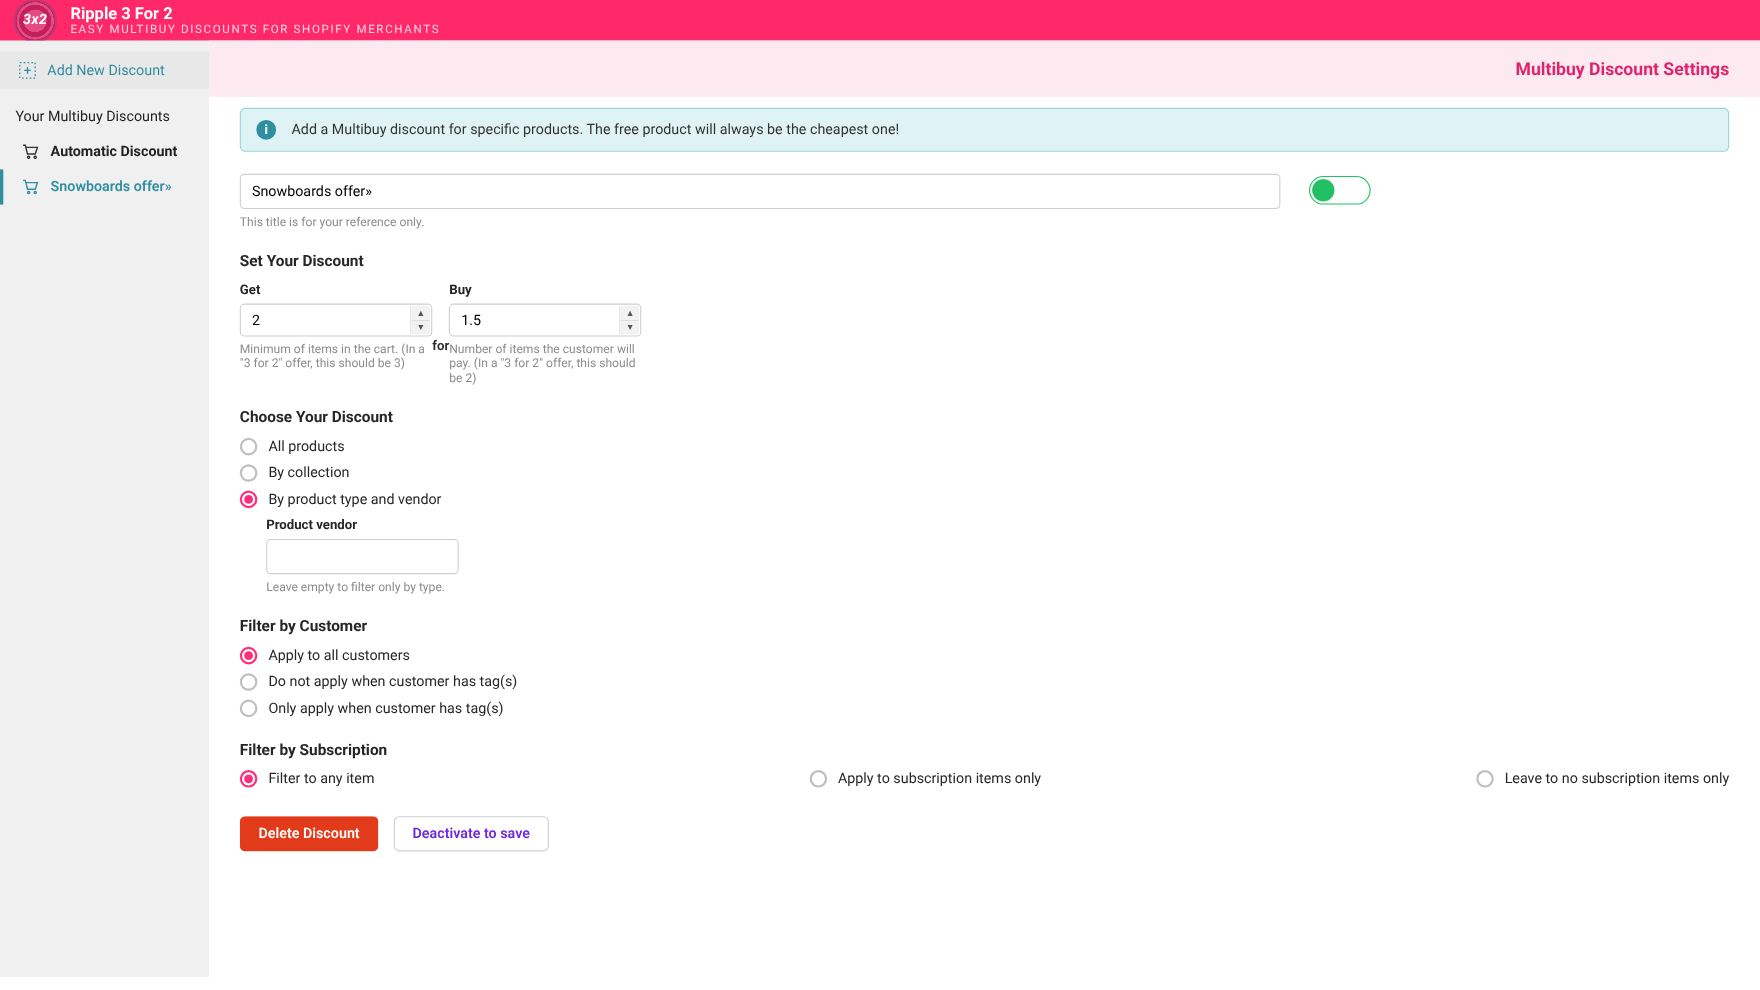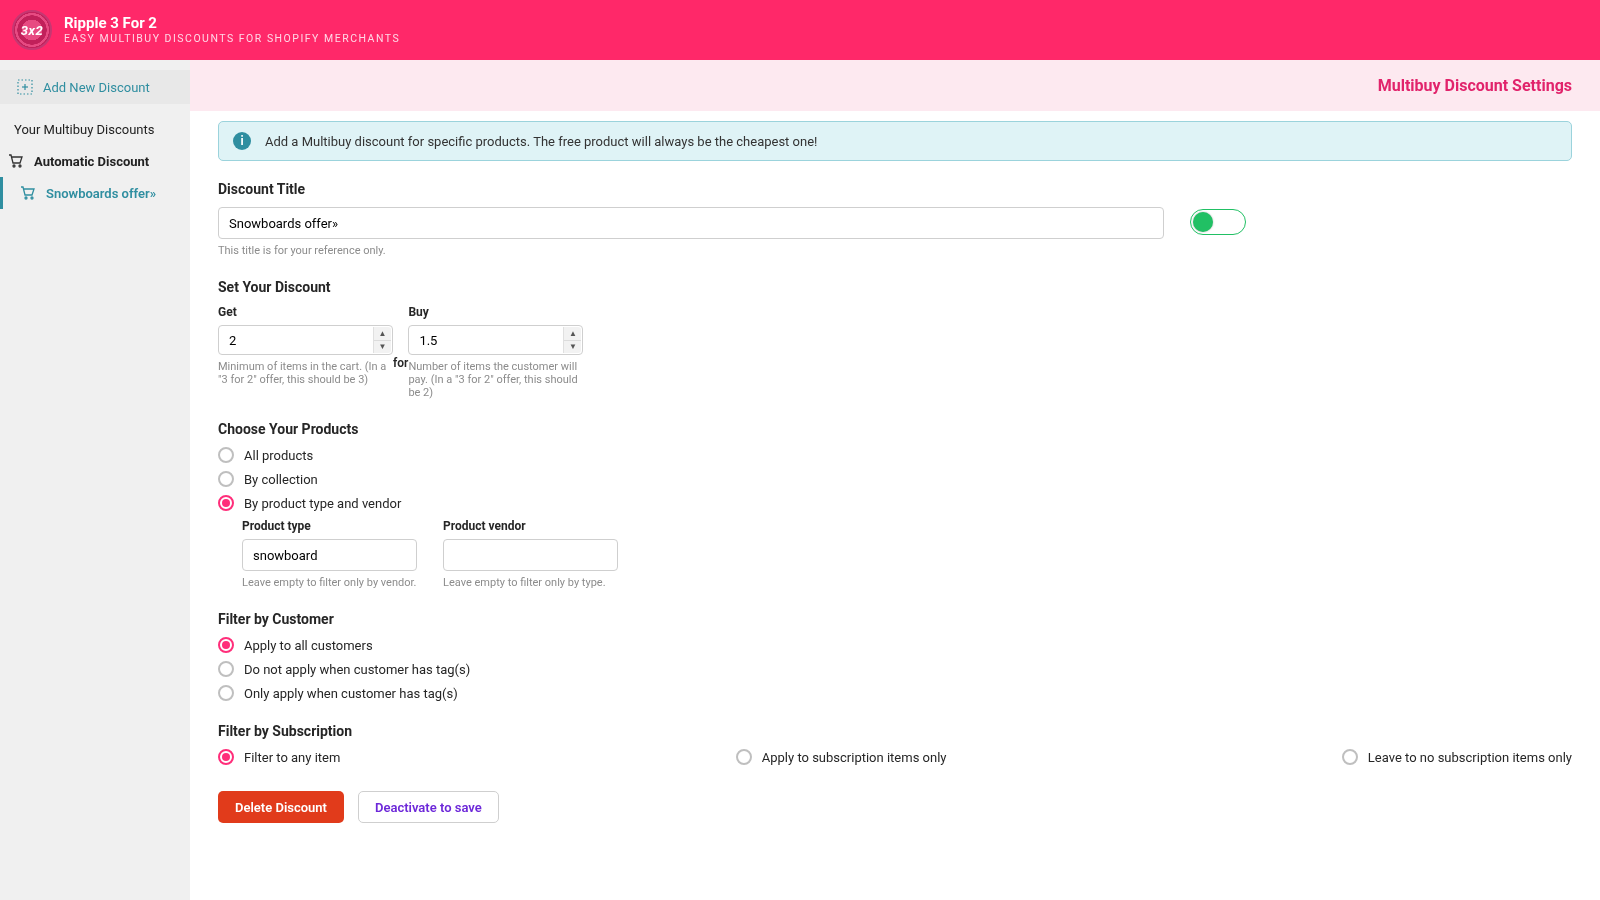--- a/index.html
+++ b/index.html
@@ -14,21 +14,21 @@
     --light-gray:#dcdcdc;
     --text:#262626;
     --muted:#8c8c8c;
     --red:#e13b1b;
   }
   * { box-sizing:border-box; font-family:-apple-system,BlinkMacSystemFont,"Segoe UI",Roboto,Helvetica,Arial,sans-serif; }
   html,body{ margin:0; padding:0; width:1600px; height:900px; background:#fff; overflow:hidden; }
   body{ color:var(--text); }
 
   
-  .topbar{ display:flex; align-items:center; height:60px; background:var(--header1); padding:0 12px; }
+  .topbar{ display:flex; align-items:center; height:37px; background:var(--header1); padding:0 12px; }
   .logo-circle{
     width:40px; height:40px; border-radius:50%;
     background:radial-gradient(circle,#e74a82 0 40%, #c1205a 41% 57%, #e74a82 58% 66%, #c1205a 67% 78%, #e74a82 79% 100%);
     border:2px solid #c63772; margin-right:12px; display:flex; align-items:center; justify-content:center;
   }
   .logo-circle span{ color:#fff; font-style:italic; font-weight:700; font-size:13px; letter-spacing:.5px; }
   .brand-text .brand-title{ color:#fff; font-weight:700; font-size:15px; line-height:1.1; }
   .brand-text .brand-sub{ color:#ffd7e6; font-size:10.5px; letter-spacing:1.5px; text-transform:uppercase; }
 
   
@@ -40,21 +40,21 @@
   .page-title-strip{ background:#fde9f0; padding:16px 28px; margin:0 0 10px 0; }
   .page-title-strip h1{ margin:0; color:var(--pink-dark); font-size:16px; font-weight:700;text-align:right; }
 
   
   .side-btn{
     display:flex; align-items:flex-end; gap:10px; padding:9px 14px; font-size:13px; font-weight:400;
     color:#2f8ea0; cursor:pointer; border-left:3px solid transparent;
   }
   .side-btn.add{ background:#e8e8e8; color:#2f8ea0; }
   .side-heading{ padding:18px 14px 8px 14px; font-size:13px; font-weight:400; color:#222; }
-  .side-item{ display:flex; align-items:center; gap:10px; padding:8px 14px 8px 8px; font-size:13px; color:#222; cursor:pointer;text-align:right; }
+  .side-item{ display:flex; align-items:center; gap:10px; padding:8px 14px 8px 20px; font-size:13px; color:#222; cursor:pointer;text-align:right; }
   .side-item.active{ color:#2f8ea0; border-left:3px solid #2f8ea0; padding-left:17px; }
 
   
   .info-banner{
     display:flex; align-items:center; gap:14px;
     border:1px solid var(--info-border); background:var(--info-bg);
     border-radius:5px; padding:10px 14px; margin:8px 0 20px 0; font-size:13px; color:#333;
   }
   .info-icon{ width:18px; height:18px; border-radius:50%; background:#2f8ea0; color:#fff; display:flex; align-items:center; justify-content:center; font-size:12px; font-weight:700; }
 
@@ -162,21 +162,20 @@
     <div class="page-title-strip">
       <h1>Multibuy Discount Settings</h1>
     </div>
 
     <div class="content-pad">
       <div class="info-banner">
         <span class="info-icon">i</span>
         <span>Add a Multibuy discount for specific products. The free product will always be the cheapest one!</span>
       </div>
 
-      <div class="section-hd">Discount Title</div>
       <div class="title-row">
         <div class="title-col">
           <input class="text-input" value="Snowboards offer»" style="">
           <div class="hint">This title is for your reference only.</div>
         </div>
         <div class="toggle on">
           <div class="knob"></div>
         </div>
       </div>
 
@@ -200,41 +199,36 @@
             <input class="num-input" value="1.5" style="">
             <div class="spinner">
               <div class="sp">▲</div>
               <div class="sp">▼</div>
             </div>
           </div>
           <div class="hint">Number of items the customer will pay. (In a "3 for 2" offer, this should be 2)</div>
         </div>
       </div>
 
-      <div class="section-hd" style="margin-top:22px;">Choose Your Products</div>
+      <div class="section-hd" style="margin-top:22px;">Choose Your Discount</div>
 
       <div class="radio-row">
         <span class="radio"></span>
         <span>All products</span>
       </div>
       <div class="radio-row">
         <span class="radio"></span>
         <span>By collection</span>
       </div>
       <div class="radio-row">
         <span class="radio selected"></span>
         <span>By product type and vendor</span>
       </div>
 
       <div class="prod-sub">
-        <div class="col">
-          <div class="field-label">Product type</div>
-          <input class="text-input" style="width: 175px;" value="snowboard">
-          <div class="hint">Leave empty to filter only by vendor.</div>
-        </div>
         <div class="col">
           <div class="field-label">Product vendor</div>
           <input class="text-input" style="width: 175px;" value="">
           <div class="hint">Leave empty to filter only by type.</div>
         </div>
       </div>
 
       <div class="section-hd" style="margin-top:22px;">Filter by Customer</div>
       <div class="radio-row">
         <span class="radio selected"></span>

